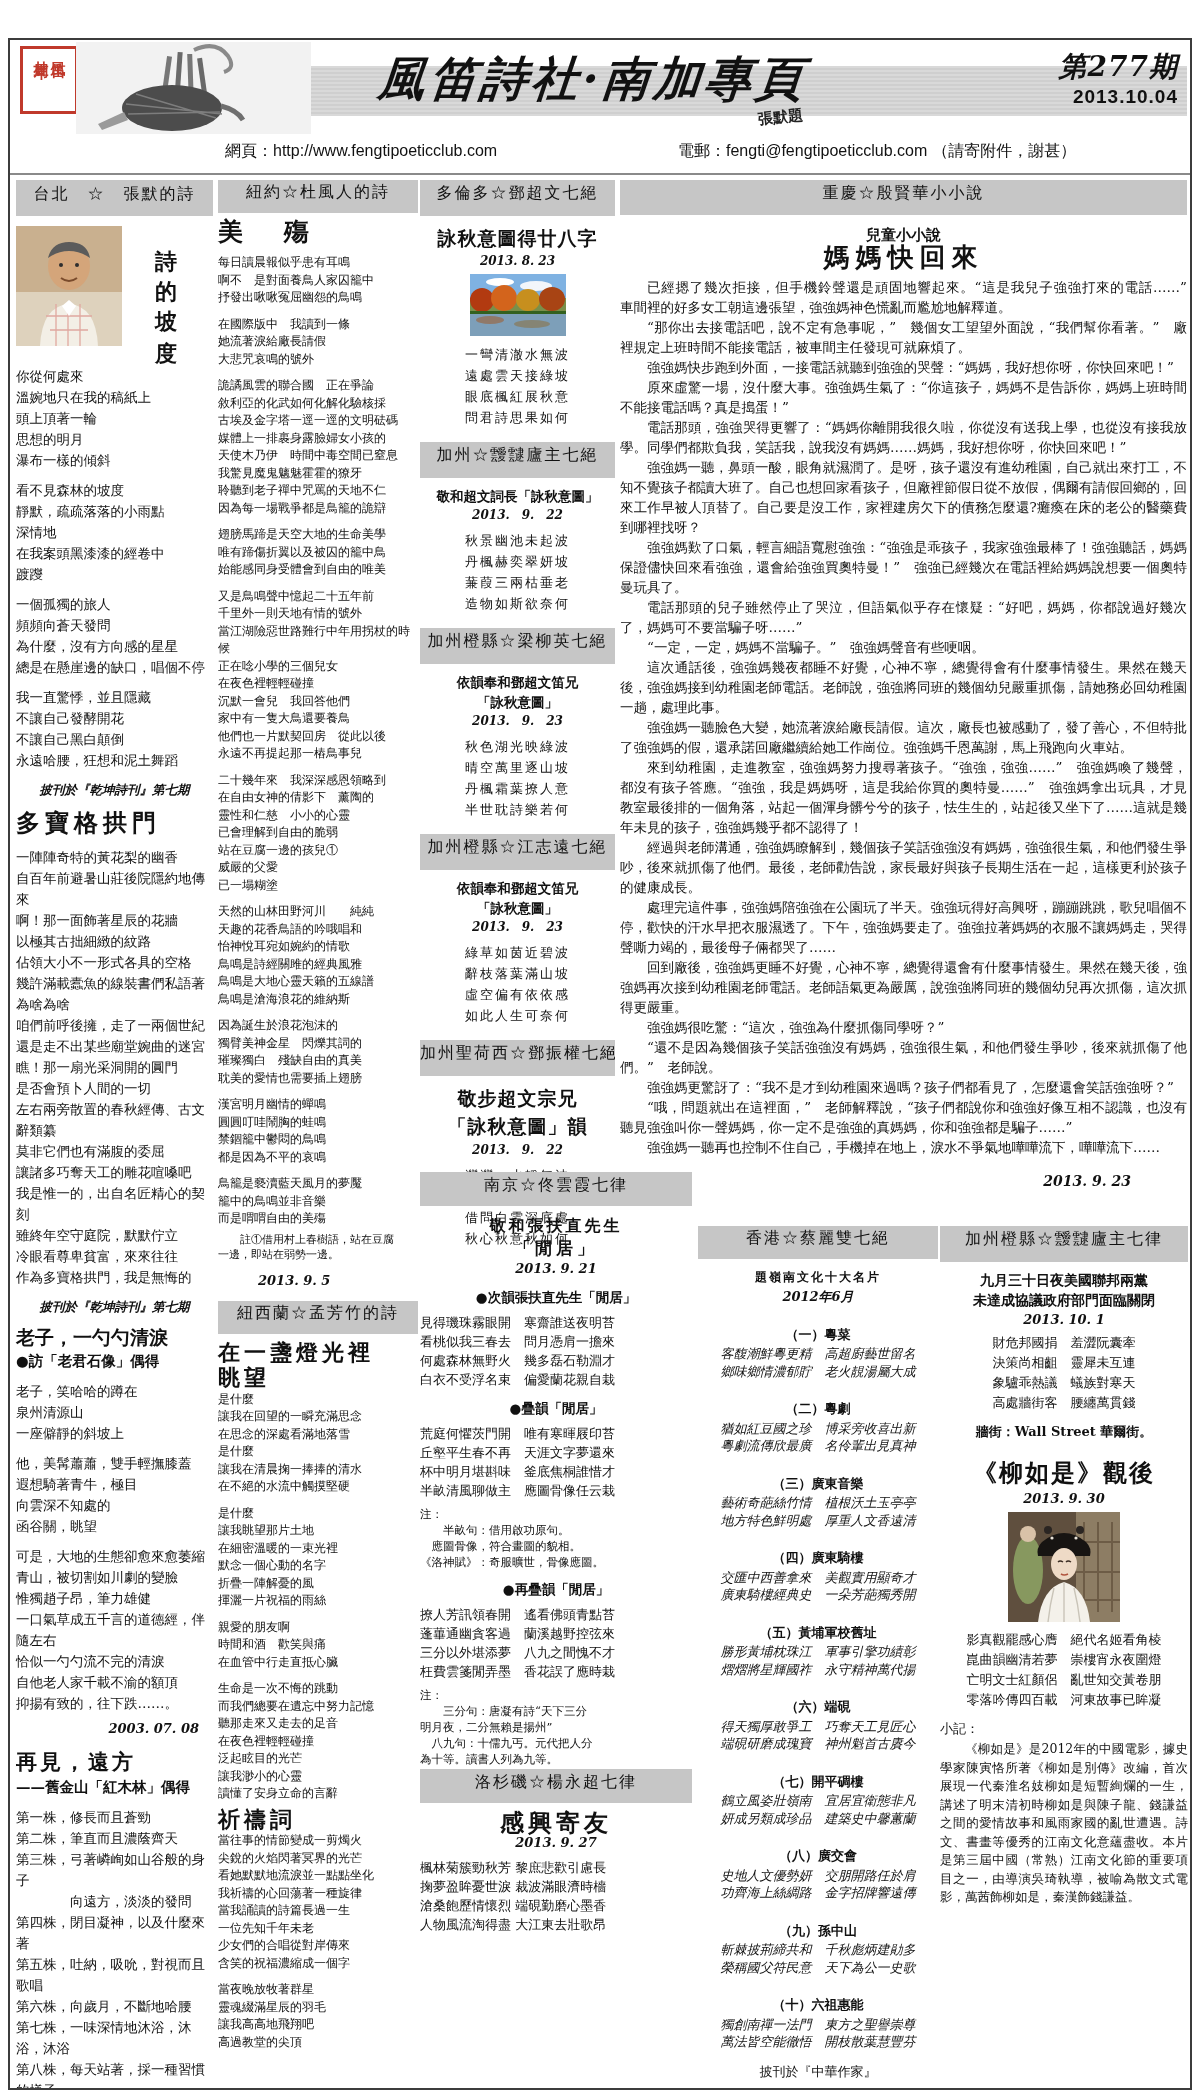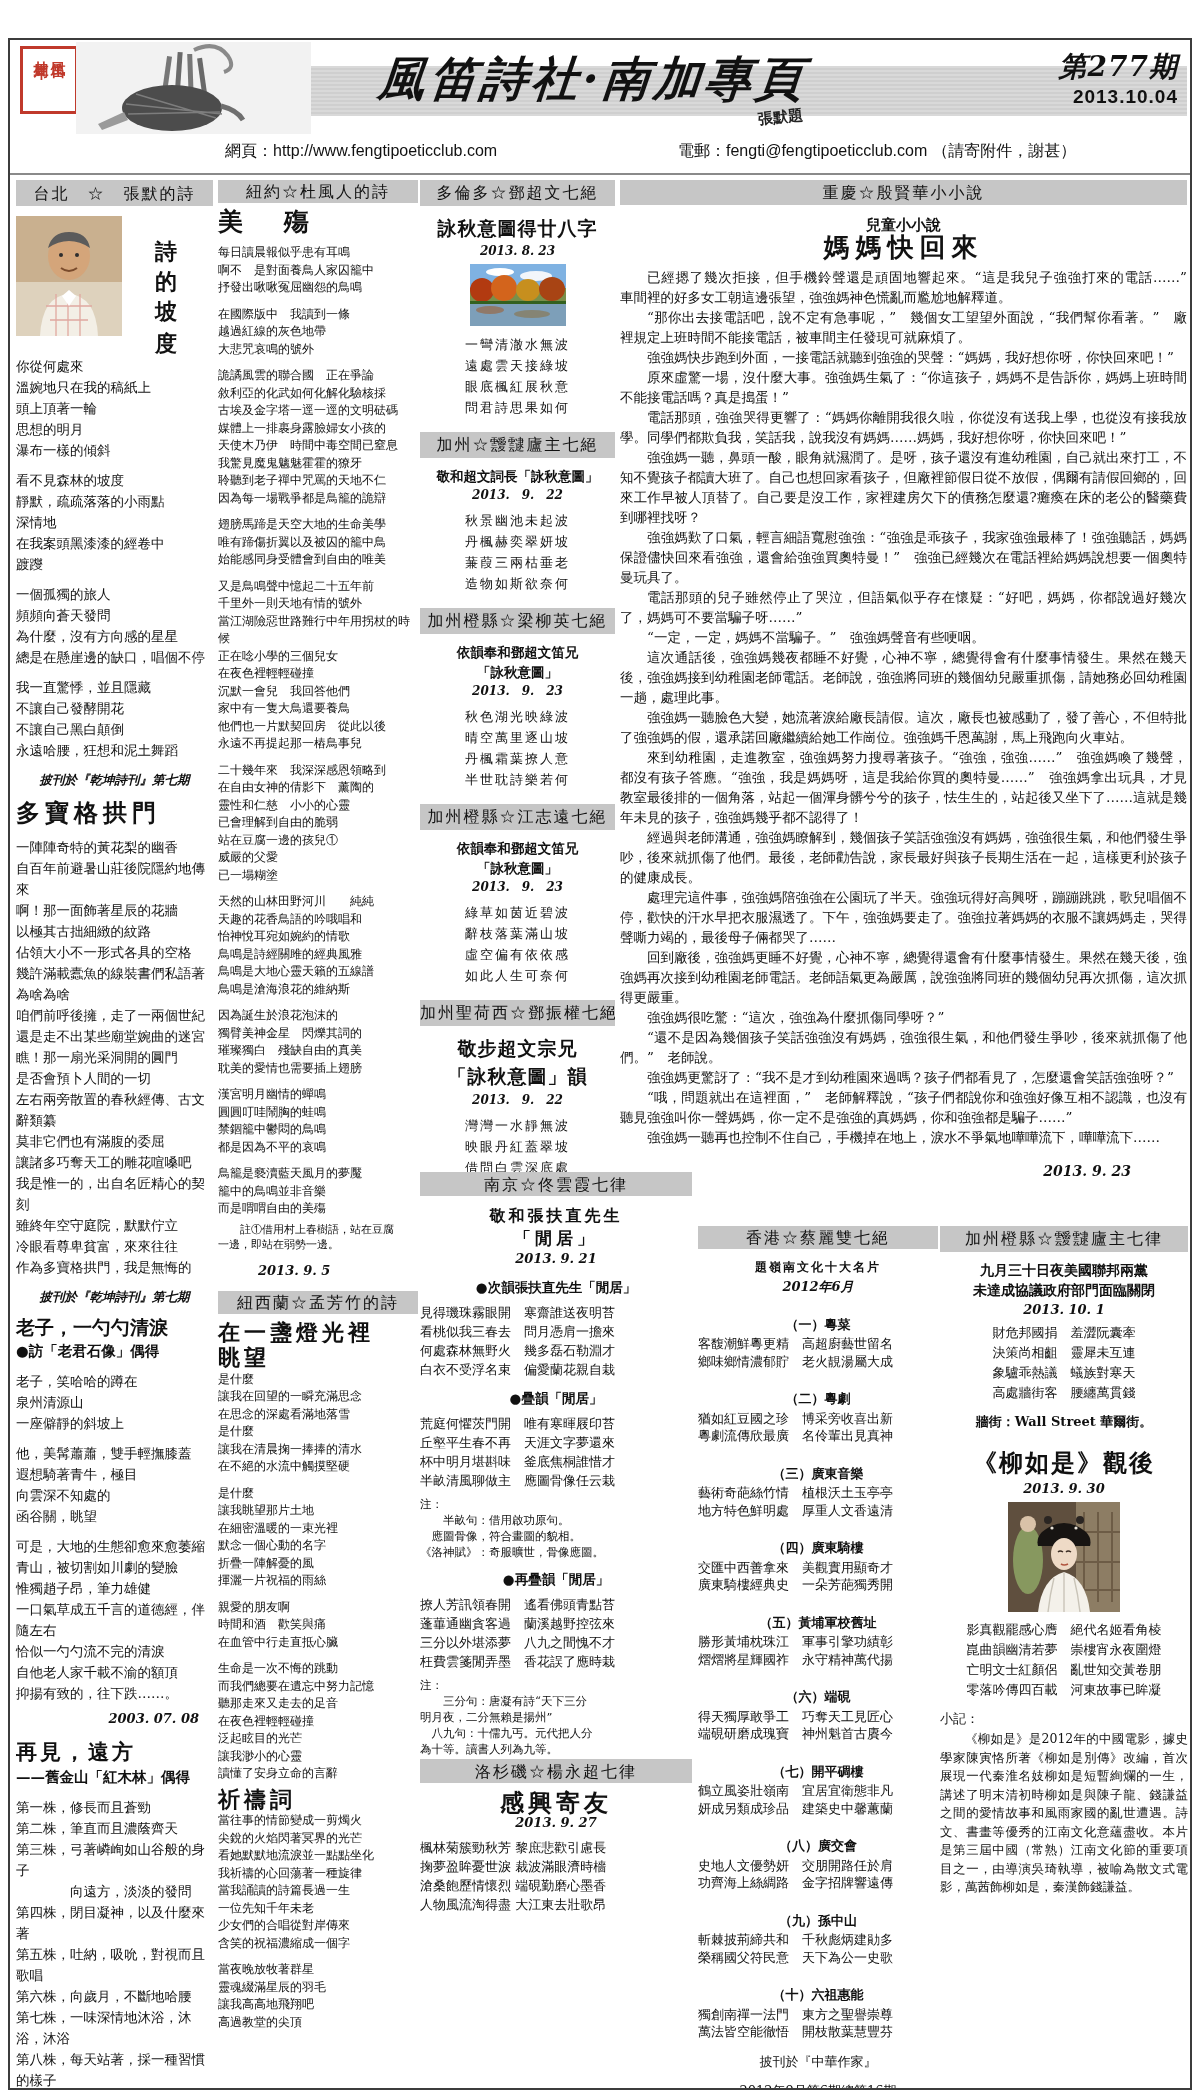--- a/index.html
+++ b/index.html
@@ -25,21 +25,21 @@
   .issue{font-size:28px;font-weight:bold;font-style:italic;letter-spacing:1px;}
   .issue-date{font-size:19px;font-weight:bold;font-family:"Liberation Sans",sans-serif;letter-spacing:1px;}
 
   .infobar{position:absolute;left:0;top:99px;width:100%;height:30px;font-size:16px;}
   .infobar .web{position:absolute;left:215px;top:2px;}
   .infobar .mail{position:absolute;left:668px;top:2px;}
   .infobar .url{font-family:"Liberation Sans",sans-serif;}
   .rule{position:absolute;left:0;top:133px;width:100%;border-top:2px solid #8a8a8a;}
 
   
-  .sec-hdr{background:#c6c6c6;text-align:center;font-size:16px;padding:3px 0 2px;
+  .sec-hdr{background:#c6c6c6;text-align:center;font-size:16px;padding:3px 0 12px;
            letter-spacing:2px;margin-bottom:10px;white-space:nowrap;overflow:hidden;}
   .line{min-height:1em;white-space:pre-wrap;}
   .line.gap{height:9px;min-height:9px;}
   .date{font-weight:bold;font-style:italic;font-size:13px;}
   .credit{font-size:12.5px;text-align:center;margin:8px 0 10px;}
 
   
   .col{position:absolute;}
   #col1{left:6px;top:140px;width:197px;font-size:13.5px;line-height:21px;}
   #col2{left:208px;top:140px;width:200px;font-size:12px;line-height:17.5px;}
@@ -84,21 +84,21 @@
   .nj-t1{font-size:16px;font-weight:bold;text-align:center;letter-spacing:3px;margin-top:4px;}
   .nj-t2{font-size:17px;font-weight:bold;text-align:center;letter-spacing:4px;margin:4px 0 0;}
   .nj-sub{font-size:13.5px;font-weight:bold;text-align:center;margin:10px 0 6px;}
   .nj-poem{line-height:19px;}
   .nj-note{font-size:11.5px;line-height:16px;margin:6px 0 2px;}
   .la-title{font-size:24px;font-weight:bold;text-align:center;letter-spacing:4px;margin-top:8px;}
   .nj-date,.hk-date,.c5-date{text-align:center;margin:1px 0 6px;}
 
   .hk-title{font-size:12px;font-weight:bold;text-align:center;letter-spacing:2px;margin:2px 0 2px;}
   .hk-sub{text-align:center;font-weight:bold;margin:20px 0 2px;}
-  .hk-line{text-align:left;}
+  .hk-line{text-align:center;font-style:italic;}
   .hk-credit{text-align:center;margin-top:12px;}
 
   .c5-t{font-size:14px;font-weight:bold;text-align:center;margin:2px 0;}
   .c5-poem{text-align:center;line-height:20px;}
   .c5-note{text-align:center;font-size:13px;margin:10px 0 6px;font-weight:bold;}
   .movie-title{font-size:24px;font-weight:bold;text-align:center;letter-spacing:2px;margin:16px 0 2px;}
   .c5-photo{display:block;margin:4px auto 8px;}
   .c5-essay-label{font-size:13px;margin:10px 0 2px;}
   .c5-essay{font-size:12.5px;line-height:18.5px;text-indent:2em;text-align:justify;margin:0;}
 </style>
@@ -250,21 +250,21 @@
 
     <div class="col" id="col2">
       <div class="sec-hdr">紐約☆杜風人的詩</div>
       <div class="mei-title">美　殤</div>
       <div>
           <div class="line">每日讀晨報似乎患有耳鳴</div>
           <div class="line">啊不　是對面養鳥人家囚籠中</div>
           <div class="line">抒發出啾啾冤屈幽怨的鳥鳴</div>
           <div class="line gap"></div>
           <div class="line">在國際版中　我讀到一條</div>
-          <div class="line">越過紅線的灰色地帶</div>
+          <div class="line">她流著淚給廠長請假</div>
           <div class="line">大悲咒哀鳴的號外</div>
           <div class="line gap"></div>
           <div class="line">詭譎風雲的聯合國　正在爭論</div>
           <div class="line">敘利亞的化武如何化解化驗核採</div>
           <div class="line">古埃及金字塔一逕一逕的文明砝碼</div>
           <div class="line">媒體上一排裹身露臉婦女小孩的</div>
           <div class="line">天使木乃伊　時間中毒空間已窒息</div>
           <div class="line">我驚見魔鬼魑魅霍霍的獠牙</div>
           <div class="line">聆聽到老子禪中咒罵的天地不仁</div>
           <div class="line">因為每一場戰爭都是鳥籠的詭辯</div>

